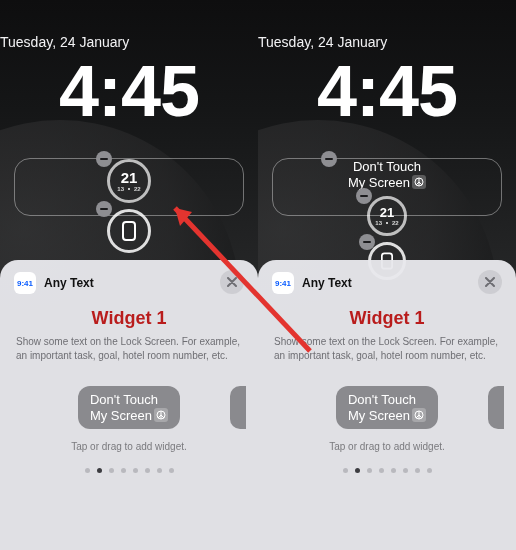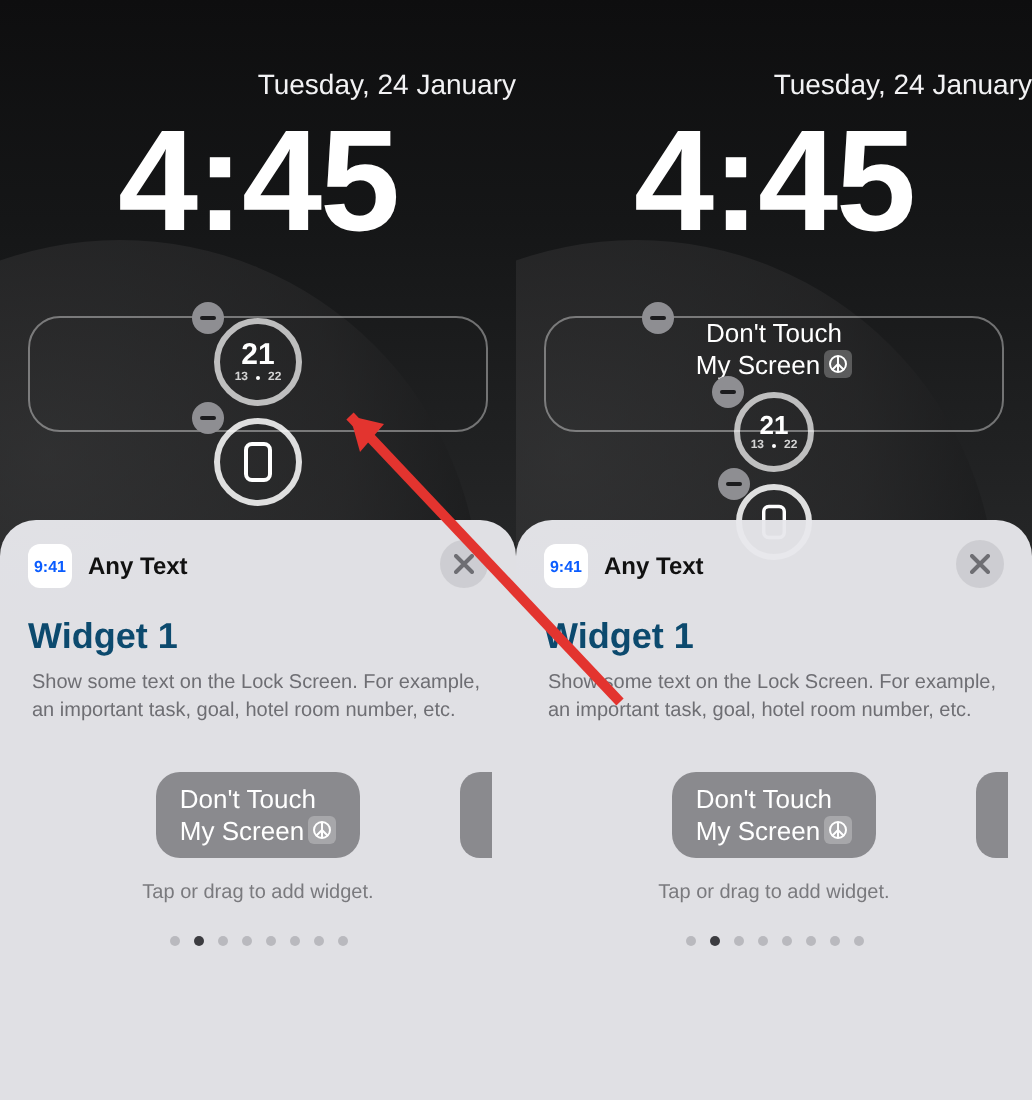--- a/index.html
+++ b/index.html
@@ -9,21 +9,21 @@
   .phone {
     width: 258px; height: 550px; position: relative; overflow: hidden;
     background: linear-gradient(180deg, #0e0e0f 0%, #151617 20%, #252627 50%, #2a2b2c 100%);
   }
   .moon {
     position: absolute; width: 360px; height: 360px; border-radius: 50%;
     background: radial-gradient(circle at 40% 30%, #3a3a3b 0%, #2a2a2b 45%, #151617 70%);
     left: -120px; top: 120px; opacity: .6;
   }
 
-  .date { position: absolute; top: 34px; left: 0; right: 0; text-align: right; color: #f2f2f4; font-size: 14px; font-weight: 500; margin-left: 40px; }
+  .date { position: absolute; top: 34px; left: 0; right: 0; text-align: left; color: #f2f2f4; font-size: 14px; font-weight: 500; }
   .time { position: absolute; top: 50px; left: 0; right: 0; text-align: center; color: #fff; font-size: 72px; font-weight: 700; letter-spacing: -1px; }
 
   .widget-bar {
     position: absolute; top: 158px; left: 14px; right: 14px; height: 58px;
     border: 1px solid rgba(255,255,255,.38); border-radius: 16px;
     display: flex; align-items: center; gap: 6px; padding: 0 4px; flex-direction: column;
   }
   .slot { position: relative; display: flex; align-items: center; justify-content: center; height: 48px; border-radius: 12px; }
   .remove-badge {
     position: absolute; top: -8px; left: -6px; width: 16px; height: 16px; border-radius: 50%;
@@ -72,21 +72,21 @@
   }
   .sheet-header { display:flex; align-items:center; gap:8px; position:relative; }
   .app-icon {
     width:22px; height:22px; border-radius:6px; background:#fff;
     display:flex; align-items:center; justify-content:center;
     font-size:8px; font-weight:700; color:#0a5cff;
   }
   .app-name { font-size:12px; font-weight:700; color:#111; }
   .close { position:absolute; right:0; top:-2px; width:24px; height:24px; border-radius:50%;
     background:rgba(120,120,128,.18); display:flex; align-items:center; justify-content:center; color:#666; cursor:pointer;}
-  .sheet h2 { margin-top:14px; font-size:18px; font-weight:700; color:#0c4a6e; }
+  .sheet h2 { text-align:center; margin-top:14px; font-size:18px; font-weight:700; color:#b91c1c; }
   .sheet p.desc { text-align:left; color:#6e6e73; font-size:10px; line-height:1.35; margin-top:6px; padding:0 2px;}
   .preview-row { margin-top:24px; display:flex; justify-content:center; position:relative;}
   .preview {
     background:#8a8a8e; color:#fff; border-radius:12px; padding:6px 12px;
     font-size:13px; line-height:1.2; text-align:left; font-weight:500;
     display:flex; flex-direction:column;
   }
   .preview .row { display:flex; align-items:center; gap:2px;}
   .peek { position:absolute; right:-2px; width:16px; background:#8a8a8e; border-radius:10px 0 0 10px; top:0; bottom:0;}
   .hint { text-align:center; font-size:10px; color:#7a7a7e; margin-top:12px; }

